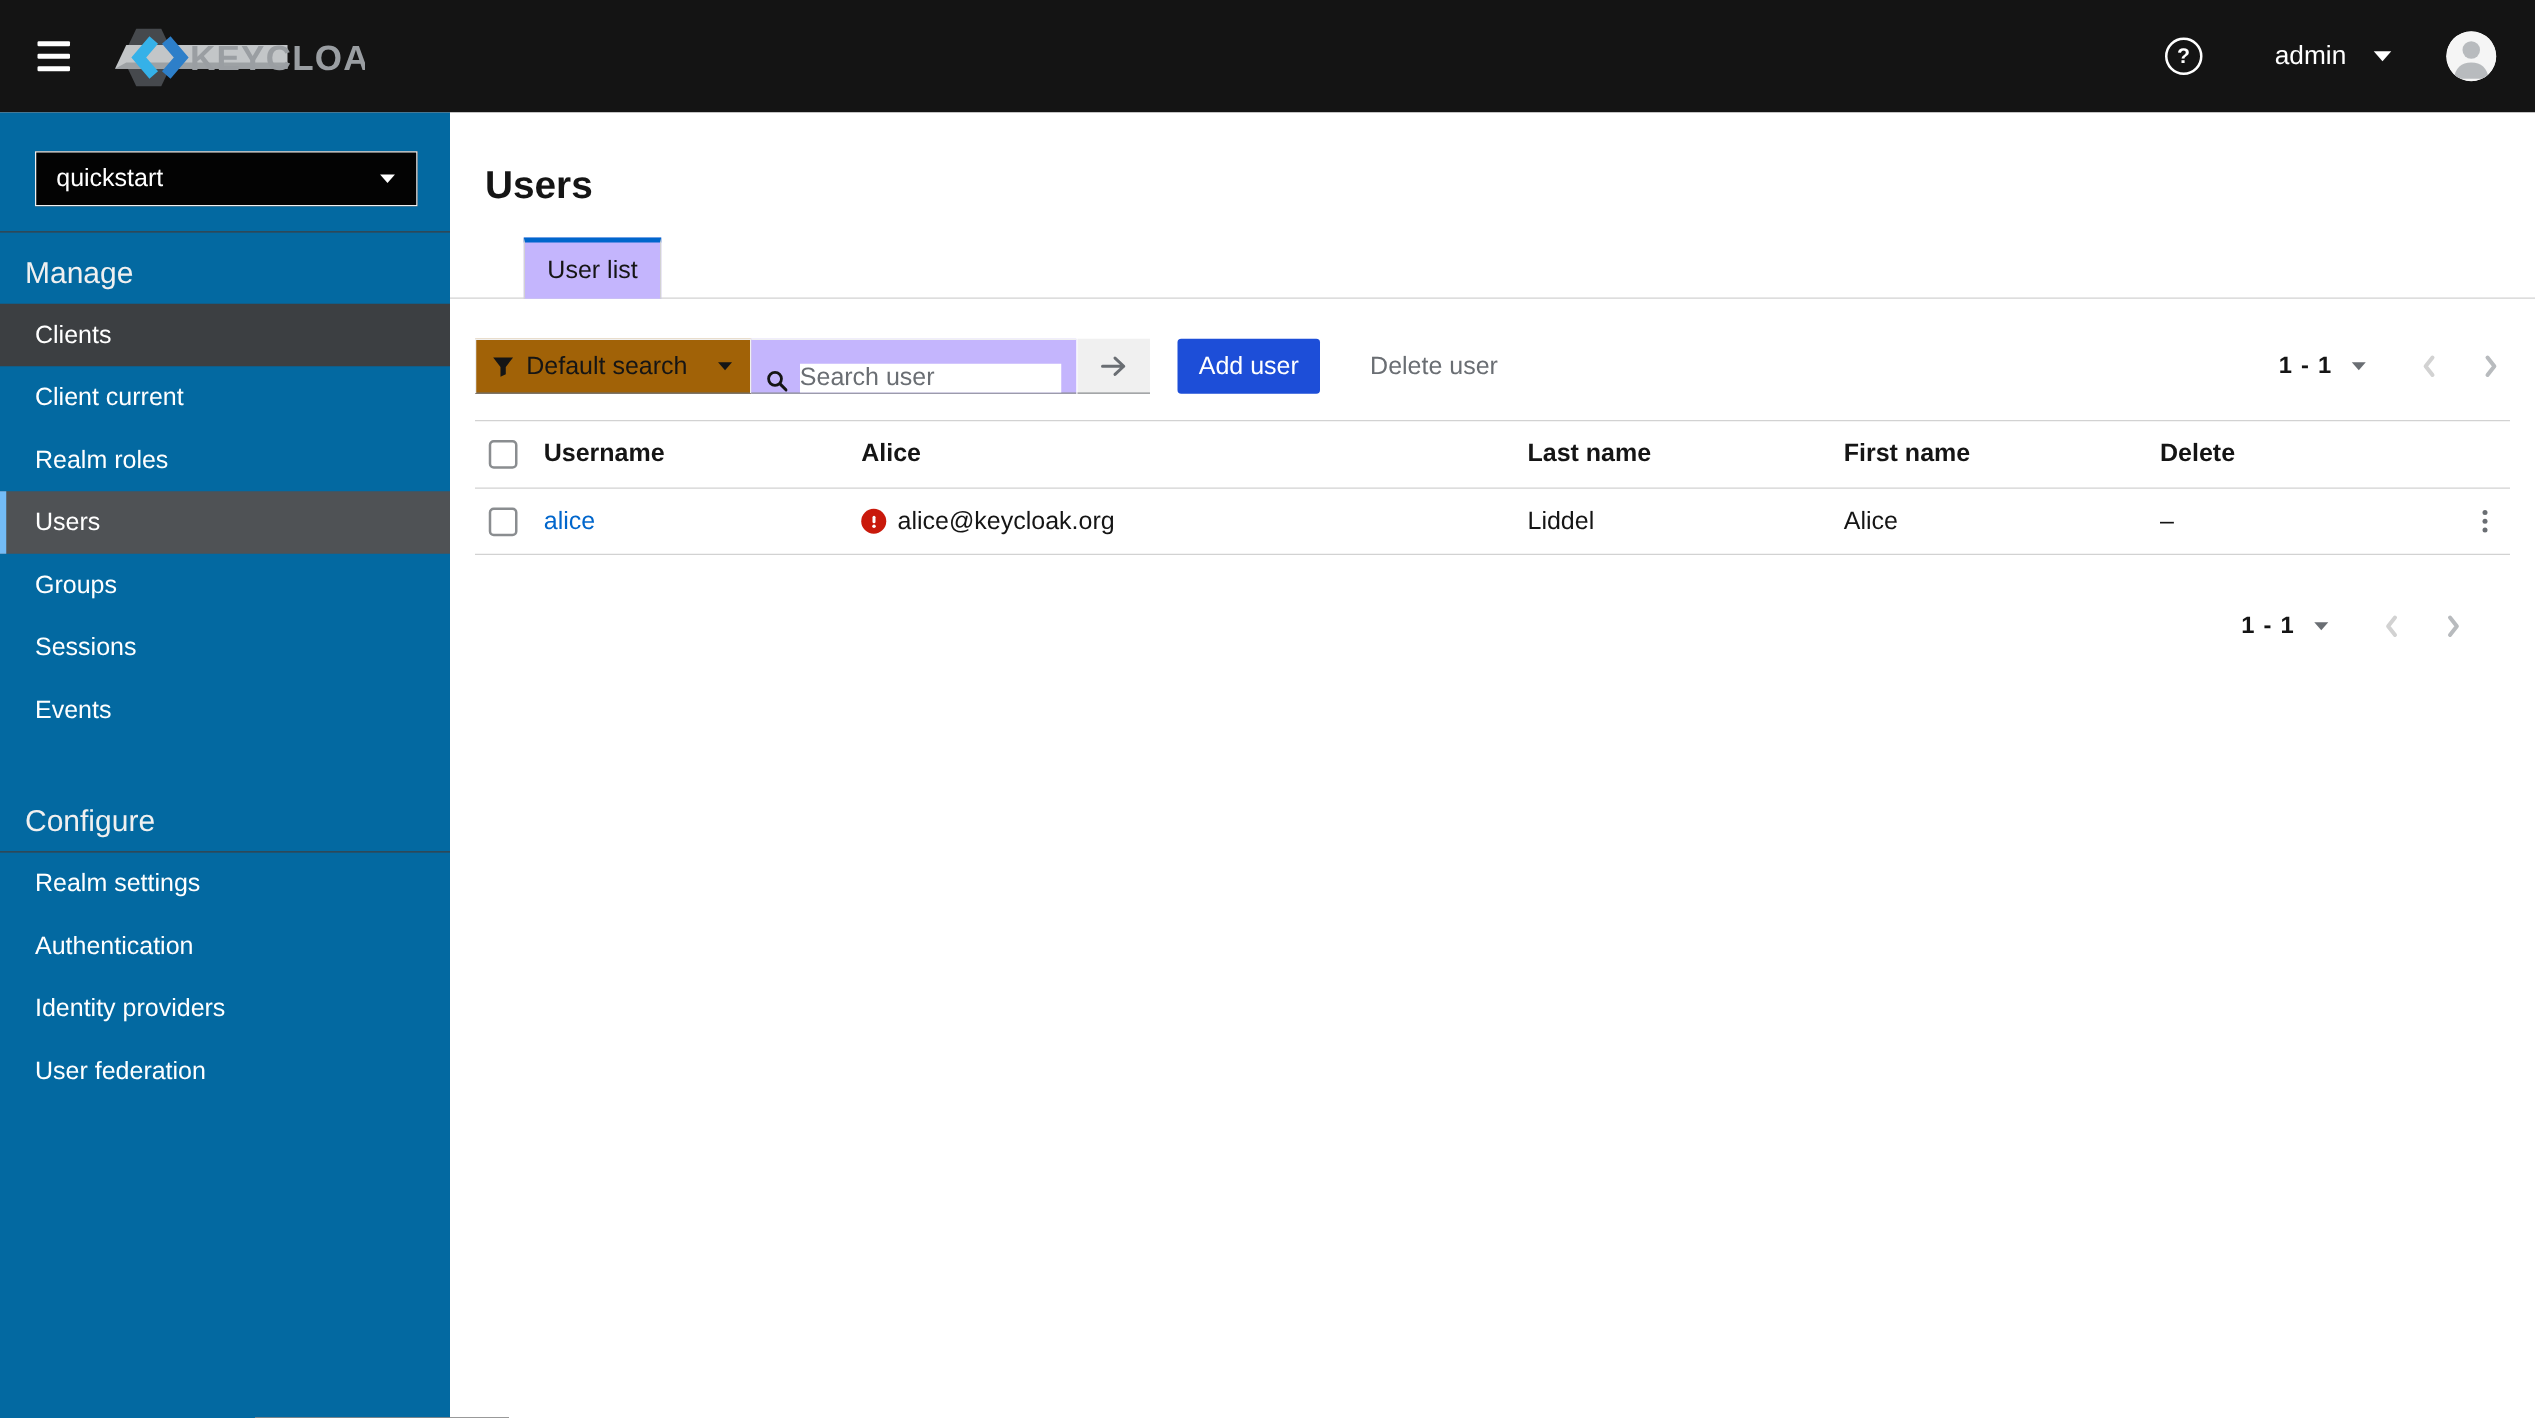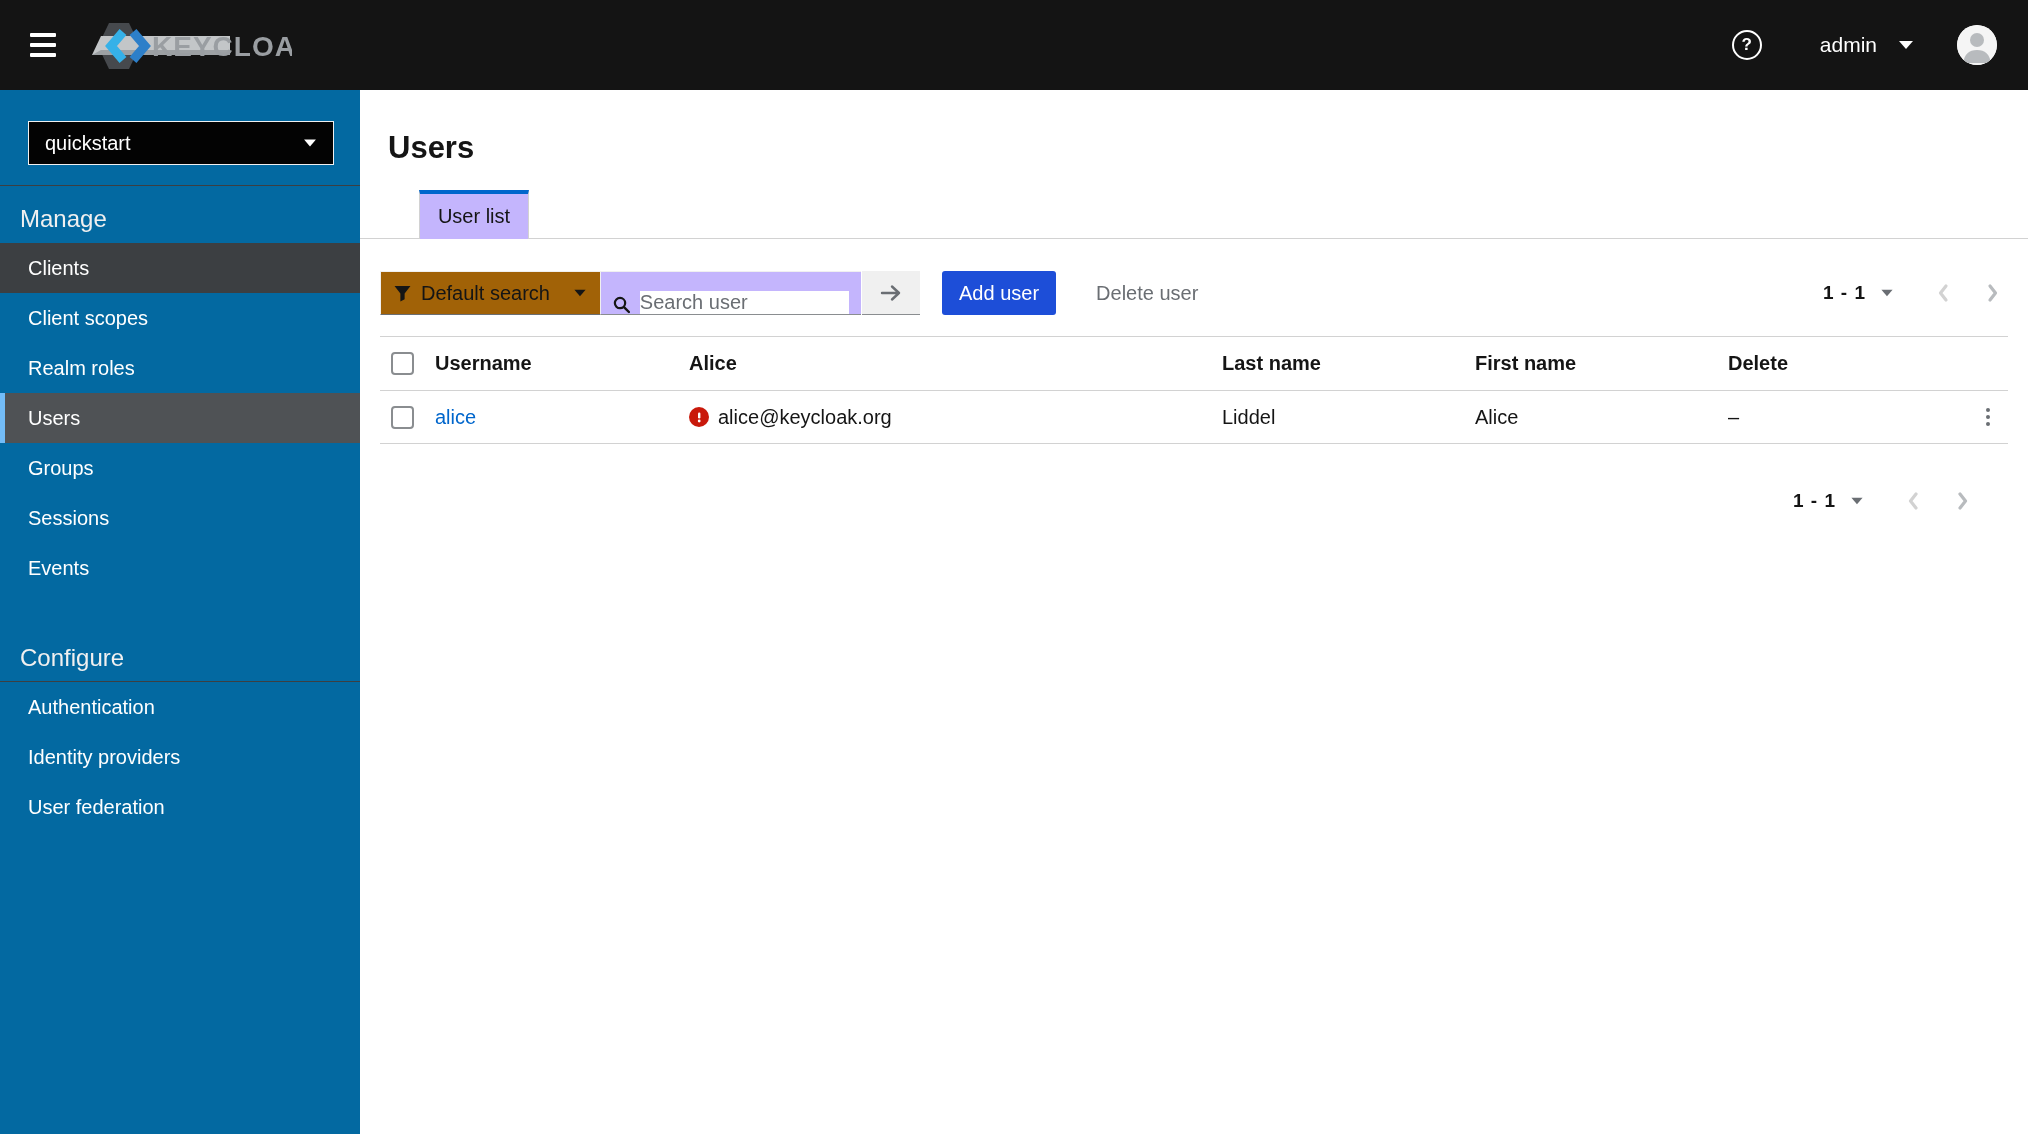--- a/index.html
+++ b/index.html
@@ -159,21 +159,21 @@
       <span class="caret"></span>
     </button>
     <div class="side-divider"></div>
 
     <div class="nav-label">Manage</div>
     <ul class="nav-list">
       <li class="nav-item is-hover">
           <span>Clients</span>
         </li>
       <li class="nav-item">
-          <span>Client scopes</span>
+          <span>Client current</span>
         </li>
       <li class="nav-item">
           <span>Realm roles</span>
         </li>
       <li class="nav-item is-current">
           <span>Users</span>
         </li>
       <li class="nav-item">
           <span>Groups</span>
         </li>
@@ -181,20 +181,23 @@
           <span>Sessions</span>
         </li>
       <li class="nav-item">
           <span>Events</span>
         </li>
     </ul>
 
     <div class="nav-label cfg">Configure</div>
     <div class="side-divider cfg"></div>
     <ul class="nav-list cfg">
+      <li class="nav-item">
+          <span>Realm settings</span>
+        </li>
       <li class="nav-item">
           <span>Authentication</span>
         </li>
       <li class="nav-item">
           <span>Identity providers</span>
         </li>
       <li class="nav-item">
           <span>User federation</span>
         </li>
     </ul>

